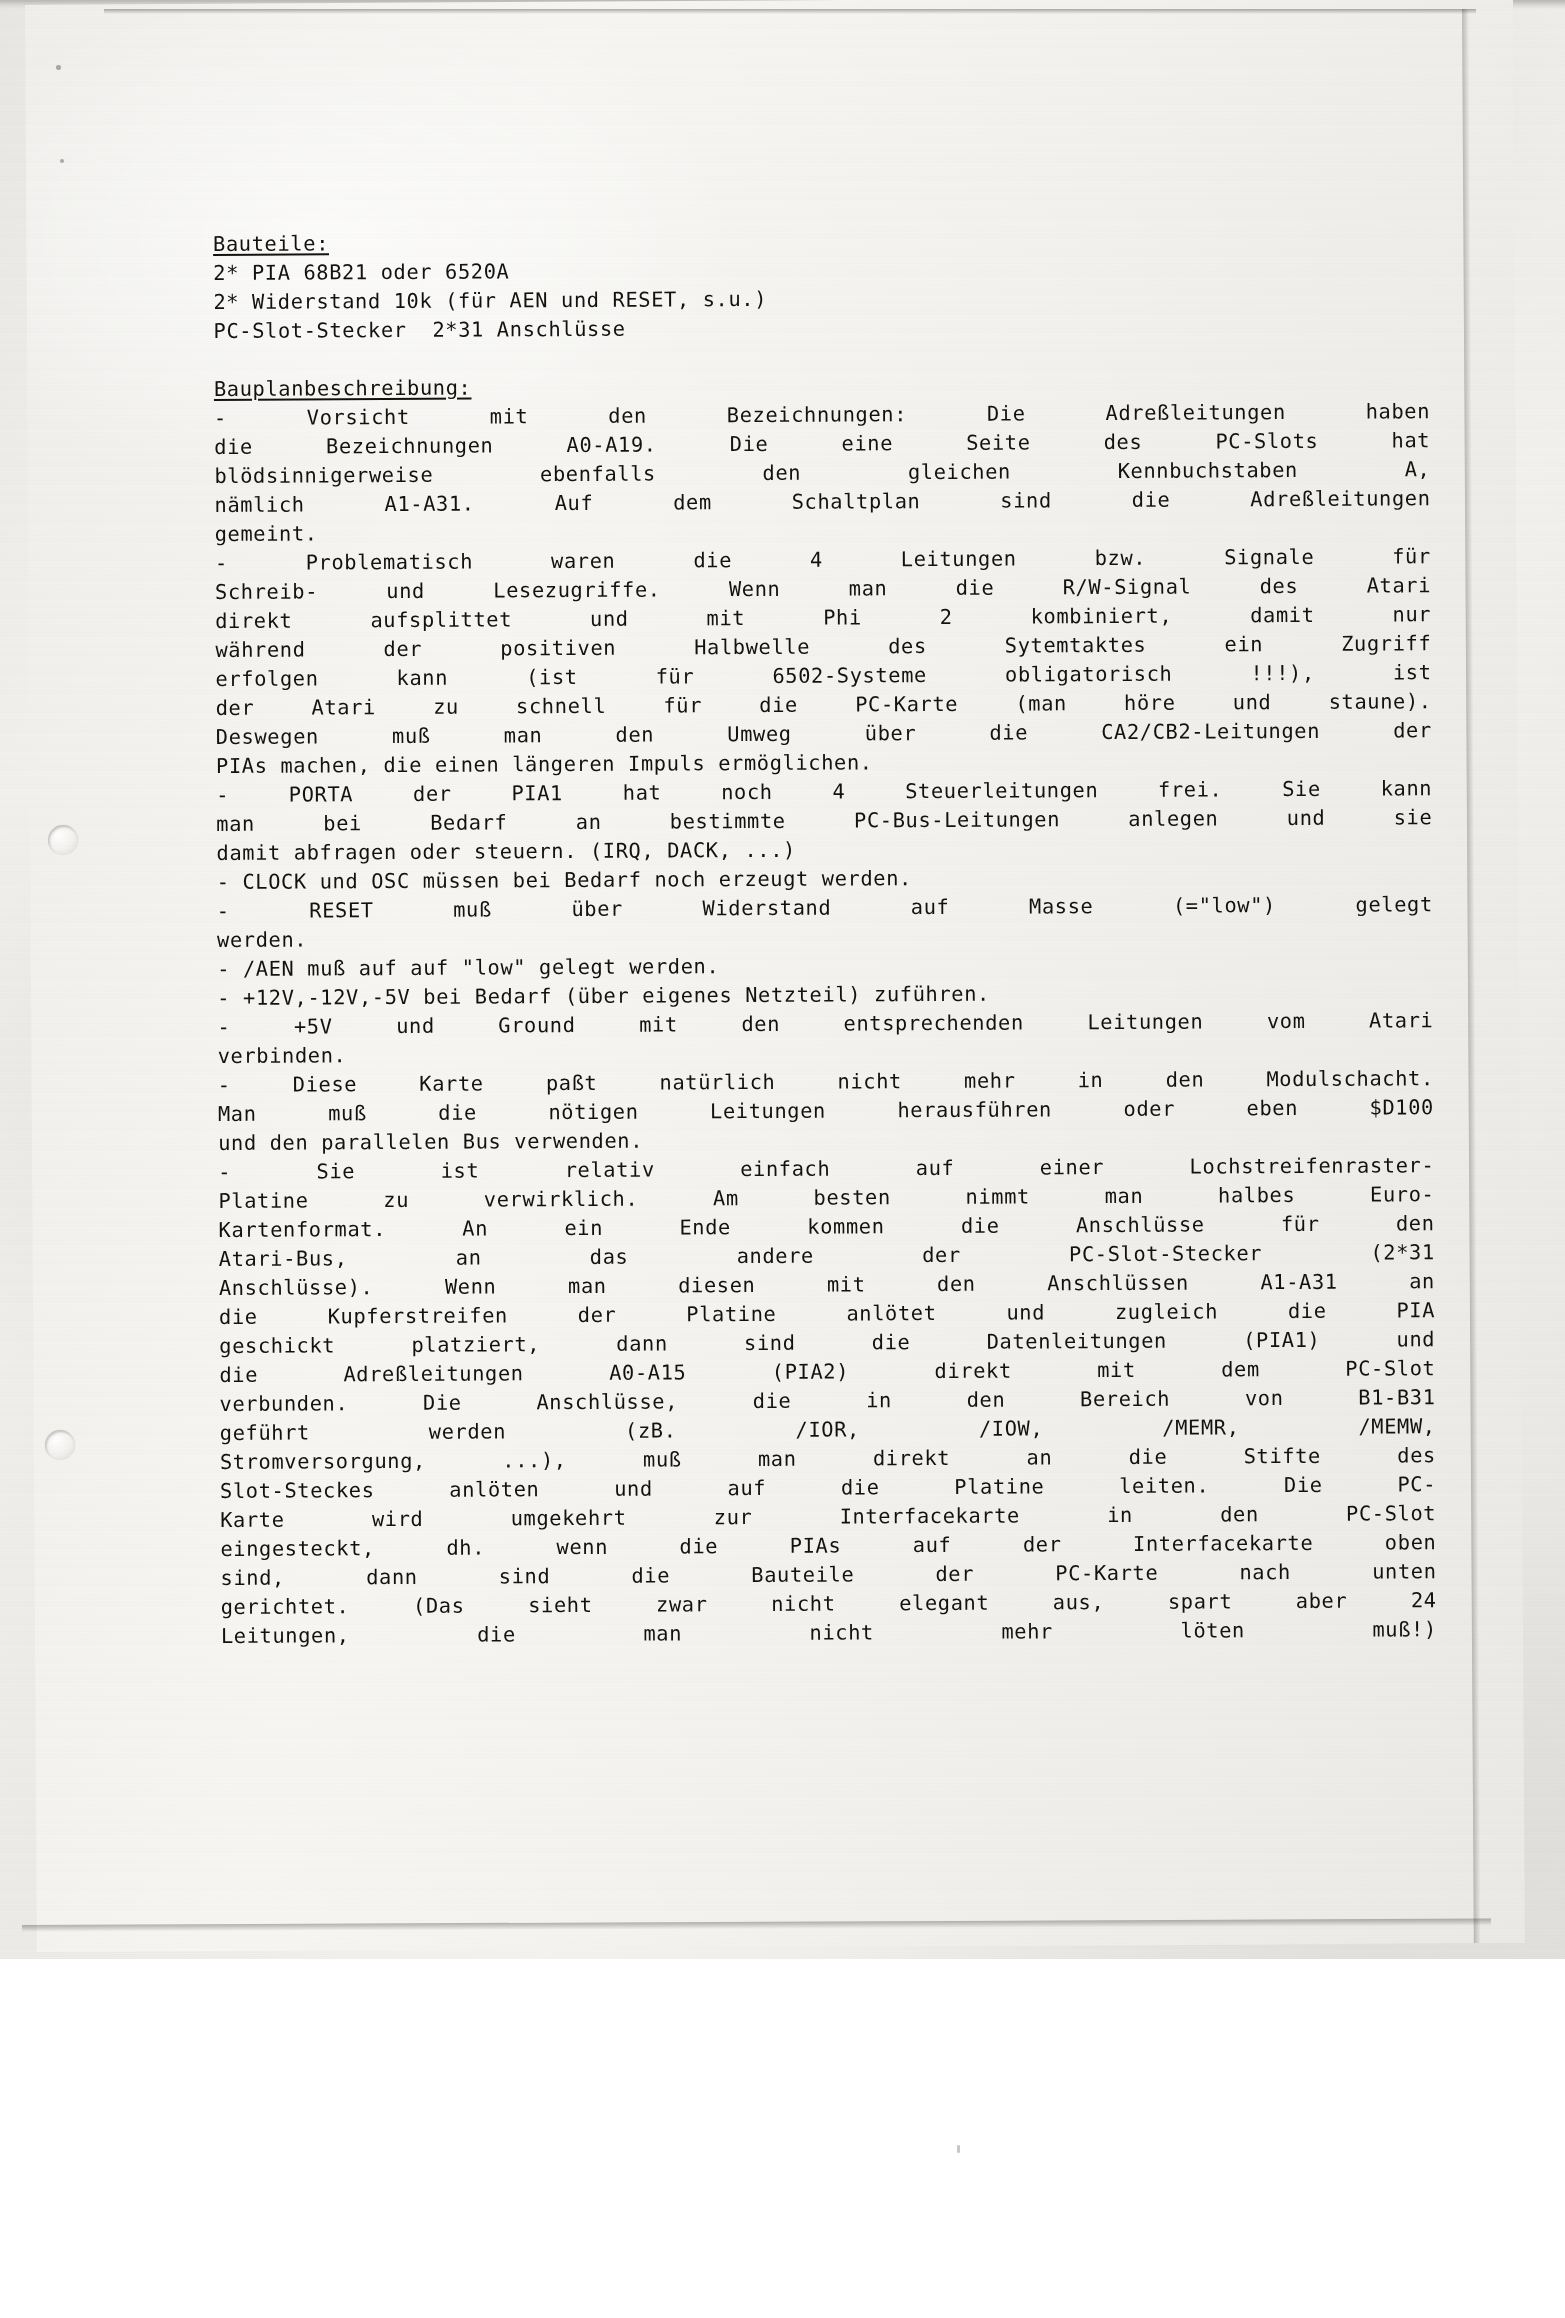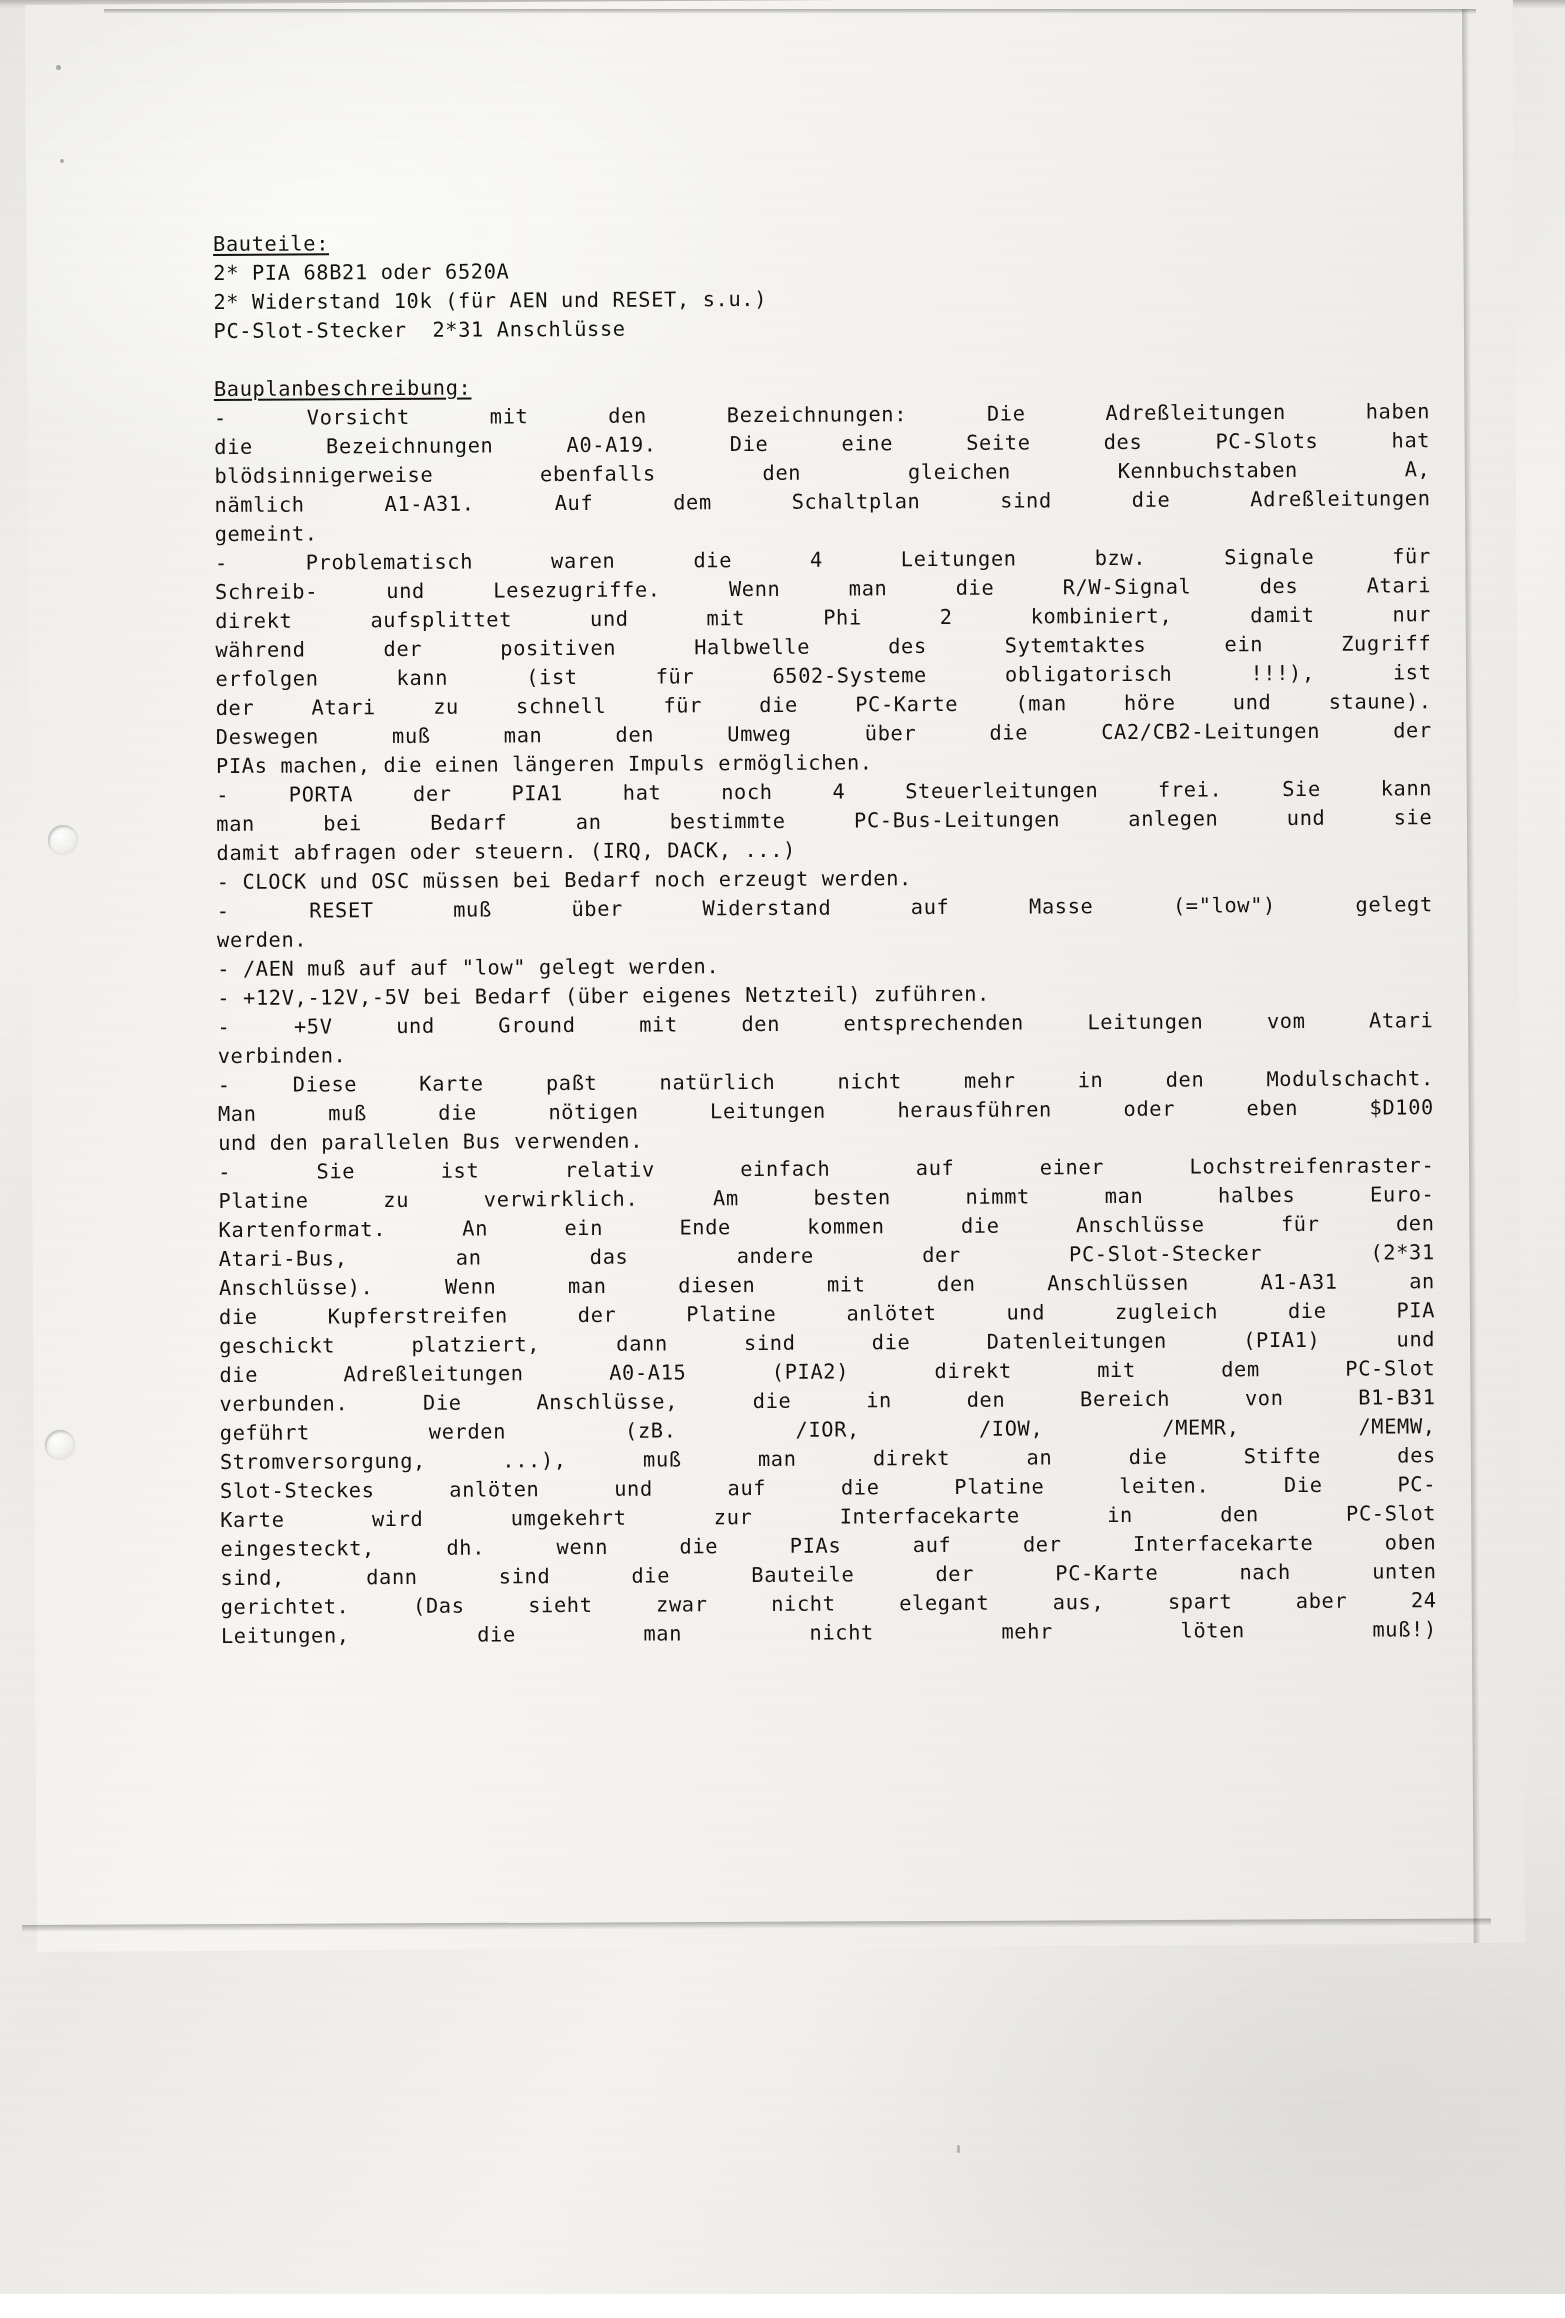--- a/index.html
+++ b/index.html
@@ -11,21 +11,21 @@
     width: 1566px;
     height: 2319px;
     overflow: hidden;
     font-family: "DejaVu Sans Mono", monospace;
   }
 
   
   #scan {
     position: relative;
     width: 1566px;
-    height: 2294px;
+    height: 1959px;
     background:
       radial-gradient(ellipse 906px 582px at 78% 6%, rgba(0,0,0,0.045), rgba(0,0,0,0) 70%),
       radial-gradient(ellipse 582px 453px at 12% 55%, rgba(0,0,0,0.035), rgba(0,0,0,0) 72%),
       radial-gradient(ellipse 776px 518px at 85% 92%, rgba(0,0,0,0.05), rgba(0,0,0,0) 70%),
       radial-gradient(ellipse 1035px 647px at 50% 42%, rgba(255,255,255,0.55), rgba(255,255,255,0) 70%),
       linear-gradient(120deg, #e9e7e4 0%, #f2f1ee 18%, #edebe8 42%, #f4f3f0 62%, #e7e5e2 100%);
     filter: none;
   }
 
   

